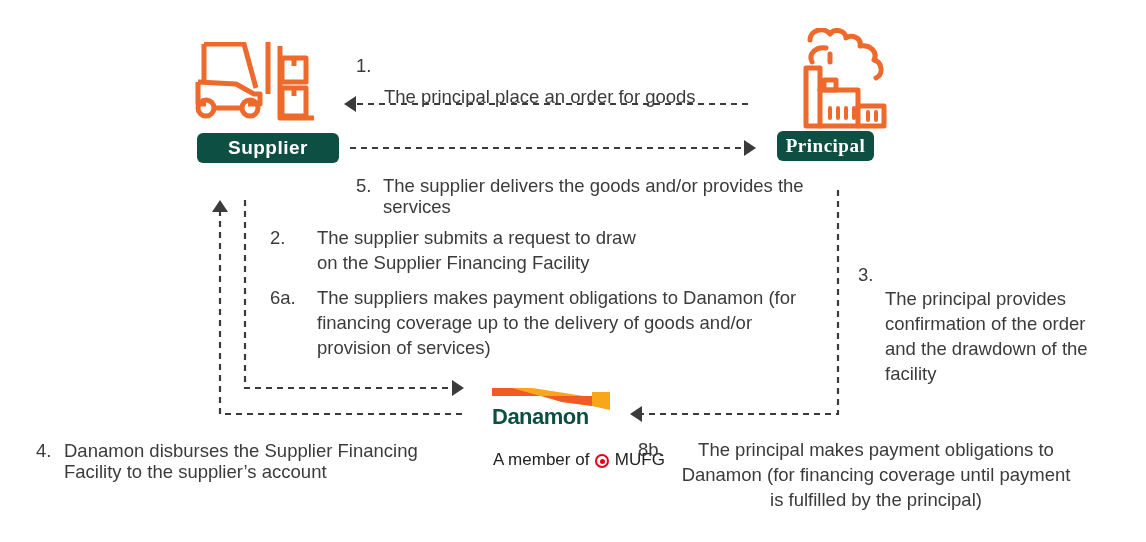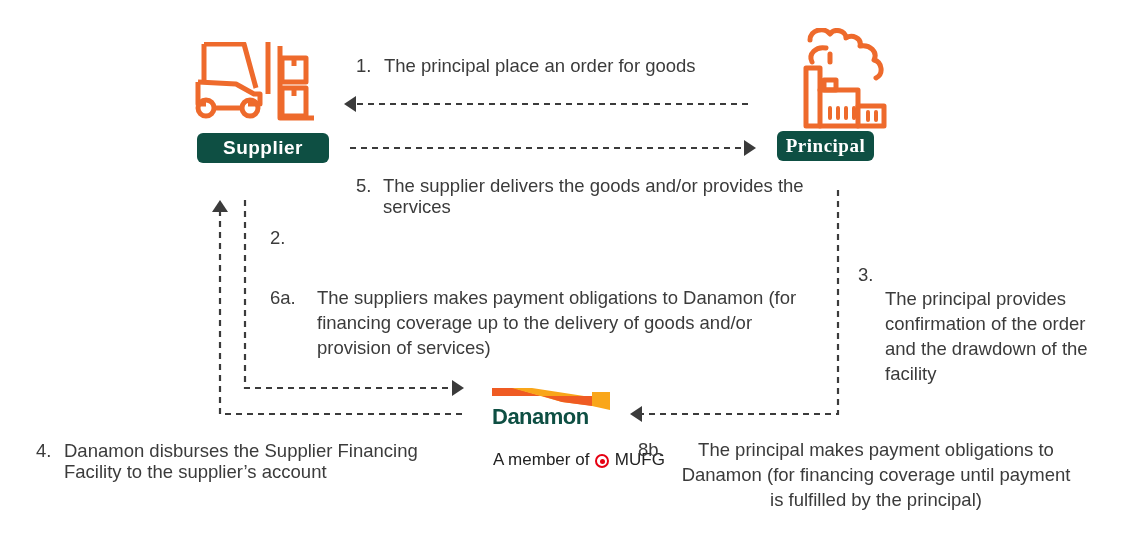--- a/index.html
+++ b/index.html
@@ -50,21 +50,21 @@
     <circle cx="14" cy="66" r="8"></circle>
     <circle cx="58" cy="66" r="8"></circle>
     <path d="M22 66 H50"></path>
     <path d="M76 0 V52"></path>
     <path d="M88 4 V76 H122"></path>
     <rect x="90" y="16" width="24" height="24"></rect>
     <rect x="90" y="46" width="24" height="28"></rect>
     <path d="M102 16 V24 M102 46 V54"></path>
   </g>
 </svg>
-<div class="badge" style="left:197px;top:133px;width:132px;">
+<div class="badge" style="left:197px;top:133px;width:142px;">
   <span>Supplier</span>
 </div>
 
 <svg class="abs" style="left:800px;top:28px;width:92px;height:102px" viewBox="0 0 92 102">
   <g stroke="#ee6a2c" stroke-width="5" fill="none" stroke-linejoin="round" stroke-linecap="round">
     <path d="M10 12 C10 2 24 -2 30 6 C34 0 46 2 46 10 C52 6 62 10 60 18 C70 16 78 24 74 32 C82 34 84 46 76 50"></path>
     <path d="M12 34 C8 26 16 18 26 20"></path>
     <path d="M30 34 V26"></path>
     <rect x="6" y="40" width="14" height="58"></rect>
     <rect x="24" y="52" width="12" height="10"></rect>
@@ -87,30 +87,31 @@
 <div class="logo-member" style="left:493px;top:450px;">
   <span>A member of</span>
   <span style="display:inline-block;width:10px;height:10px;border:2.5px solid #e60012;border-radius:50%;vertical-align:-3px;margin:0 1px;position:relative;">
     <span style="position:absolute;left:2.5px;top:2.5px;width:5px;height:5px;border-radius:50%;background:#e60012;"></span>
   </span>
   <span>MUFG</span>
 </div>
 
 <div class="step" style="left:356px;top:53px;width:420px;">
   <span class="num">1.</span>
-  <span class="txt" style="padding-left:28px;">The principal place an order for goods</span>
+  <span class="txt" style="padding-left:28px;margin-top:31px;">The principal place an order for goods</span>
 </div>
 
 <div class="step" style="left:356px;top:175px;width:480px;line-height:21px;">
   <span class="num">5.</span>
   <span class="txt" style="padding-left:27px;width:445px;">The supplier delivers the goods and/or provides the services</span>
 </div>
 
 <div class="step" style="left:270px;top:225px;width:460px;">
   <span class="num">2.</span>
+  <span class="txt" style="padding-left:47px;width:330px;">The supplier submits a request to draw on the Supplier Financing Facility</span>
 </div>
 
 <div class="step" style="left:270px;top:285px;width:560px;">
   <span class="num">6a.</span>
   <span class="txt" style="padding-left:47px;width:500px;">The suppliers makes payment obligations to Danamon (for financing coverage up to the delivery of goods and/or provision of services)</span>
 </div>
 
 <div class="step" style="left:858px;top:262px;width:260px;">
   <span class="num">3.</span>
   <span class="txt" style="padding-left:27px;width:230px;margin-top:24px;">The principal provides confirmation of the order and the drawdown of the facility</span>

